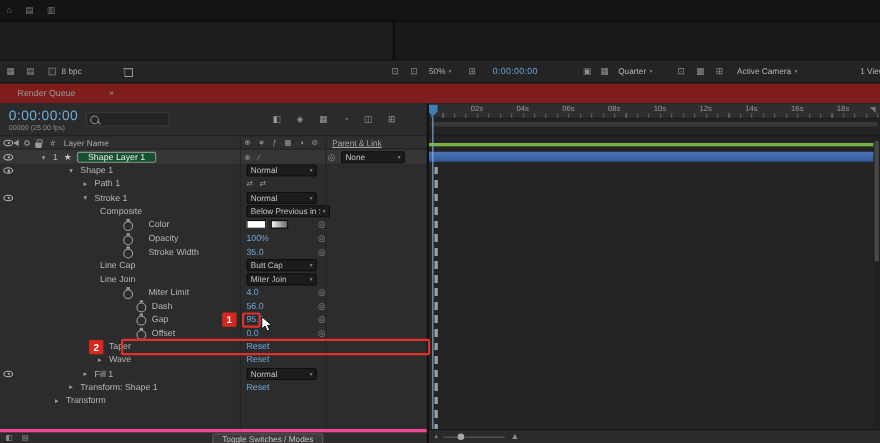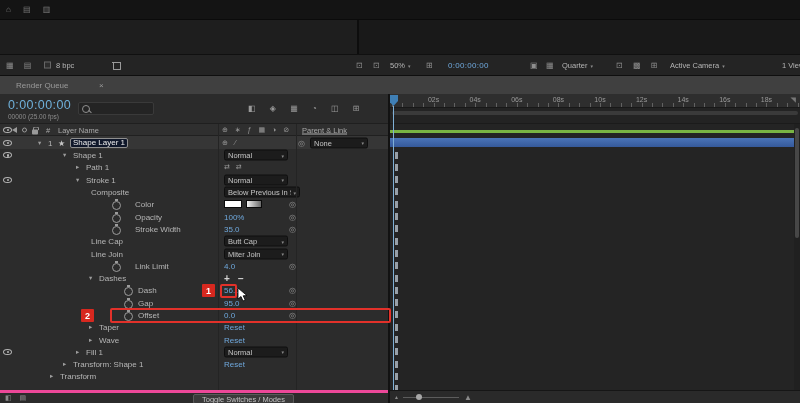--- a/index.html
+++ b/index.html
@@ -20,21 +20,21 @@
   .tbtext{font-size:7.5px;color:#b5b5b5;white-space:nowrap;}
   .tbtc{font-size:8px;color:#6fa8dc;letter-spacing:.3px;}
   .tdd{display:flex;align-items:center;gap:3px;}
   .tddc{font-size:5px;color:#8a8a8a;}
   .bpcbox{left:44px;width:7px;height:7px;border:1px solid #666;background:#2e2e2e;}
   .trash{left:112px;width:9px;height:10px;}
   .trash::before{content:"";position:absolute;left:1px;top:3px;width:6px;height:6px;border:1px solid #9a9a9a;border-top:none;border-radius:0 0 1px 1px;}
   .trash::after{content:"";position:absolute;left:0;top:2px;width:9px;height:1px;background:#9a9a9a;}
 
   
-  .tabs{position:absolute;left:0;top:76px;width:800px;height:18px;background:#404040;}
+  .tabs{position:absolute;left:0;top:76px;width:800px;height:18px;background:#7f1d1d;}
   .tabs>*{position:absolute;top:50%;transform:translateY(-50%);}
   .tabtext{font-size:8px;color:#9a9a9a;white-space:nowrap;}
   .tab-active{left:112px;top:2px;transform:none;height:16px;width:128px;background:#2b2b2b;border-radius:3px 3px 0 0;display:flex;align-items:center;gap:5px;padding:0 7px;}
   .sq{font-size:6px;color:#8f8f8f;}
   .tabname{font-size:8px;color:#d8d8d8;letter-spacing:.3px;}
   .menu{font-size:8px;color:#b0b0b0;margin-left:auto;}
 
   
   .tl{position:absolute;left:0;top:94px;width:388px;height:309px;background:#2b2b2b;}
   .thdr{position:absolute;left:0;right:0;top:0;height:30px;background:#2b2b2b;border-bottom:1px solid #1f1f1f;}
@@ -55,21 +55,21 @@
   .chlbl{font-size:7.5px;color:#a8a8a8;white-space:nowrap;}
   .chglyphs{font-size:7px;color:#989898;letter-spacing:2.5px;white-space:nowrap;}
   .pn{font-size:8px;color:#b6b6b6;white-space:nowrap;}
   .arr{font-size:6.5px;color:#9c9c9c;}
   .val{font-size:8px;color:#6fa8dc;white-space:nowrap;}
   .star{font-size:8px;color:#c6c6c6;}
   .whip{font-size:8px;color:#8f8f8f;}
   .addb{font-size:8px;color:#a8a8a8;}
   .plusg{font-size:10px;color:#d4d4d4;font-weight:bold;}
   .pathicons{font-size:7px;color:#9a9a9a;letter-spacing:2px;white-space:nowrap;}
-  .chip{background:#0f172a;border:1px solid #8f8f8f;border-radius:2px;padding:0 2px;font-size:8px;color:#ececec;height:10px;display:flex;align-items:center;white-space:nowrap;}
+  .chip{background:#14532d;border:1px solid #8f8f8f;border-radius:2px;padding:0 9px;font-size:8px;color:#ececec;height:10px;display:flex;align-items:center;white-space:nowrap;}
   .dd{height:11px;background:#1c1c1c;border:1px solid #0e0e0e;border-radius:2px;display:flex;align-items:center;justify-content:space-between;padding:0 3px;}
   .ddl{font-size:7.5px;color:#c4c4c4;white-space:nowrap;overflow:hidden;}
   .ddc{font-size:5px;color:#8a8a8a;flex:0 0 auto;margin-left:2px;}
   .w64{width:64px;}.w76{width:76px;}.w58{width:58px;}
   .tw{width:9px;height:10px;}
   .tw::before{content:"";position:absolute;left:0;top:2px;width:7px;height:7px;border:1px solid #9c9c9c;border-radius:50%;}
   .tw::after{content:"";position:absolute;left:3px;top:0;width:3px;height:2px;background:#9c9c9c;}
   .eye{left:3px;width:9px;height:6px;border:1px solid #b5b5b5;border-radius:50%;}
   .eye::after{content:"";position:absolute;left:2.5px;top:1px;width:2.5px;height:2.5px;background:#b5b5b5;border-radius:50%;}
   .spk{width:0;height:0;border-top:3px solid transparent;border-bottom:3px solid transparent;border-right:5px solid #9a9a9a;}
@@ -259,29 +259,23 @@
       </div>
       <div class="row">
         <span class="pn x91">Line Join</span>
         <div class="dd w64 x224">
             <span class="ddl">Miter Join</span>
             <span class="ddc">▾</span>
           </div>
       </div>
       <div class="row">
         <span class="tw x112"></span>
-        <span class="pn x126">Link Limit</span>
+        <span class="pn x126">Miter Limit</span>
         <span class="val x224">4.0</span>
         <span class="whip x289">◎</span>
-      </div>
-      <div class="row">
-        <span class="arr x89">▾</span>
-        <span class="pn x99">Dashes</span>
-        <span class="plusg x224">+</span>
-        <span class="plusg x238">−</span>
       </div>
       <div class="row">
         <span class="tw x124"></span>
         <span class="pn x138">Dash</span>
         <span class="val x224">56.0</span>
         <span class="whip x289">◎</span>
       </div>
       <div class="row">
         <span class="tw x124"></span>
         <span class="pn x138">Gap</span>

